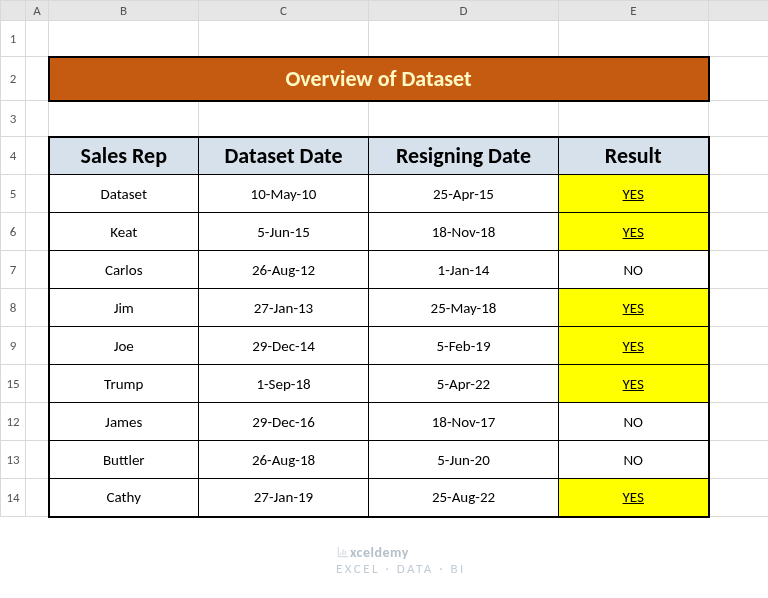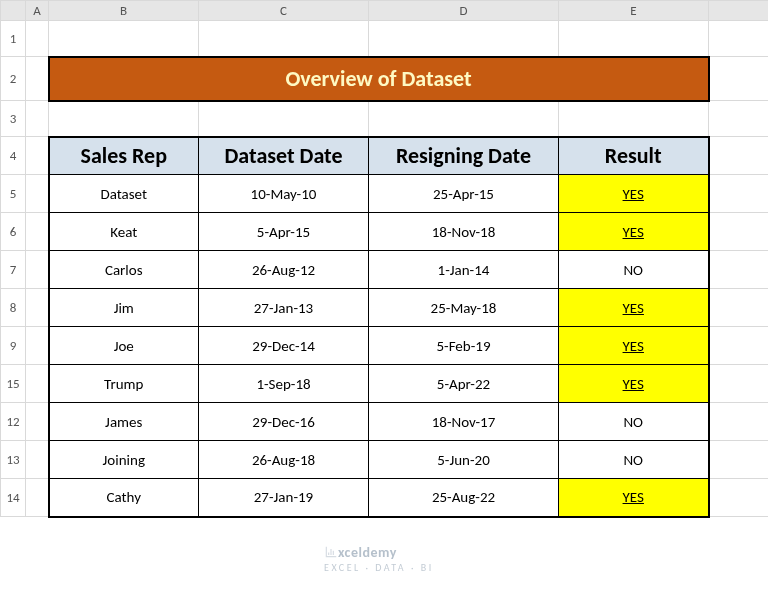--- a/index.html
+++ b/index.html
@@ -71,30 +71,30 @@
   .thick-r { border-right:2px solid #000 !important; }
 
   .r1  { height:26px; }
   .r2  { height:44px; }
   .r3  { height:26px; }
   .rh  { height:38px; }  
   .rd  { height:38px; }  
 
   .watermark {
     position: absolute;
-    left: 324px; top: 544px;
+    left: 336px; top: 544px;
     font-size: 14px;
     color: rgba(120,140,160,0.55);
     font-weight:bold;
     letter-spacing:0.5px;
     pointer-events:none;
   }
   .watermark .sub {
     display:block;
-    font-size:10px;
+    font-size:13px;
     letter-spacing:2.5px;
     font-weight:normal;
     text-align:left;
     color: rgba(120,140,160,0.45);
   }
   .watermark svg { vertical-align:-2px; opacity:0.55; }
 </style>
 </head>
 <body>
 
@@ -165,21 +165,21 @@
     <td class="blk thick-l ">Dataset</td>
     <td class="blk ">10-May-10</td>
     <td class="blk ">25-Apr-15</td>
     <td class="blk thick-r  yes">YES</td>
     <td></td>
       </tr>
       <tr class="rd">
     <th class="row-hdr">6</th>
     <td></td>
     <td class="blk thick-l ">Keat</td>
-    <td class="blk ">5-Apr-15</td>
+    <td class="blk ">5-Jun-15</td>
     <td class="blk ">18-Nov-18</td>
     <td class="blk thick-r  yes">YES</td>
     <td></td>
       </tr>
       <tr class="rd">
     <th class="row-hdr">7</th>
     <td></td>
     <td class="blk thick-l ">Carlos</td>
     <td class="blk ">26-Aug-12</td>
     <td class="blk ">1-Jan-14</td>
@@ -218,21 +218,21 @@
     <td></td>
     <td class="blk thick-l ">James</td>
     <td class="blk ">29-Dec-16</td>
     <td class="blk ">18-Nov-17</td>
     <td class="blk thick-r  ">NO</td>
     <td></td>
       </tr>
       <tr class="rd">
     <th class="row-hdr">13</th>
     <td></td>
-    <td class="blk thick-l ">Joining</td>
+    <td class="blk thick-l ">Buttler</td>
     <td class="blk ">26-Aug-18</td>
     <td class="blk ">5-Jun-20</td>
     <td class="blk thick-r  ">NO</td>
     <td></td>
       </tr>
       <tr class="rd">
     <th class="row-hdr">14</th>
     <td></td>
     <td class="blk thick-l thick-b">Cathy</td>
     <td class="blk thick-b">27-Jan-19</td>

